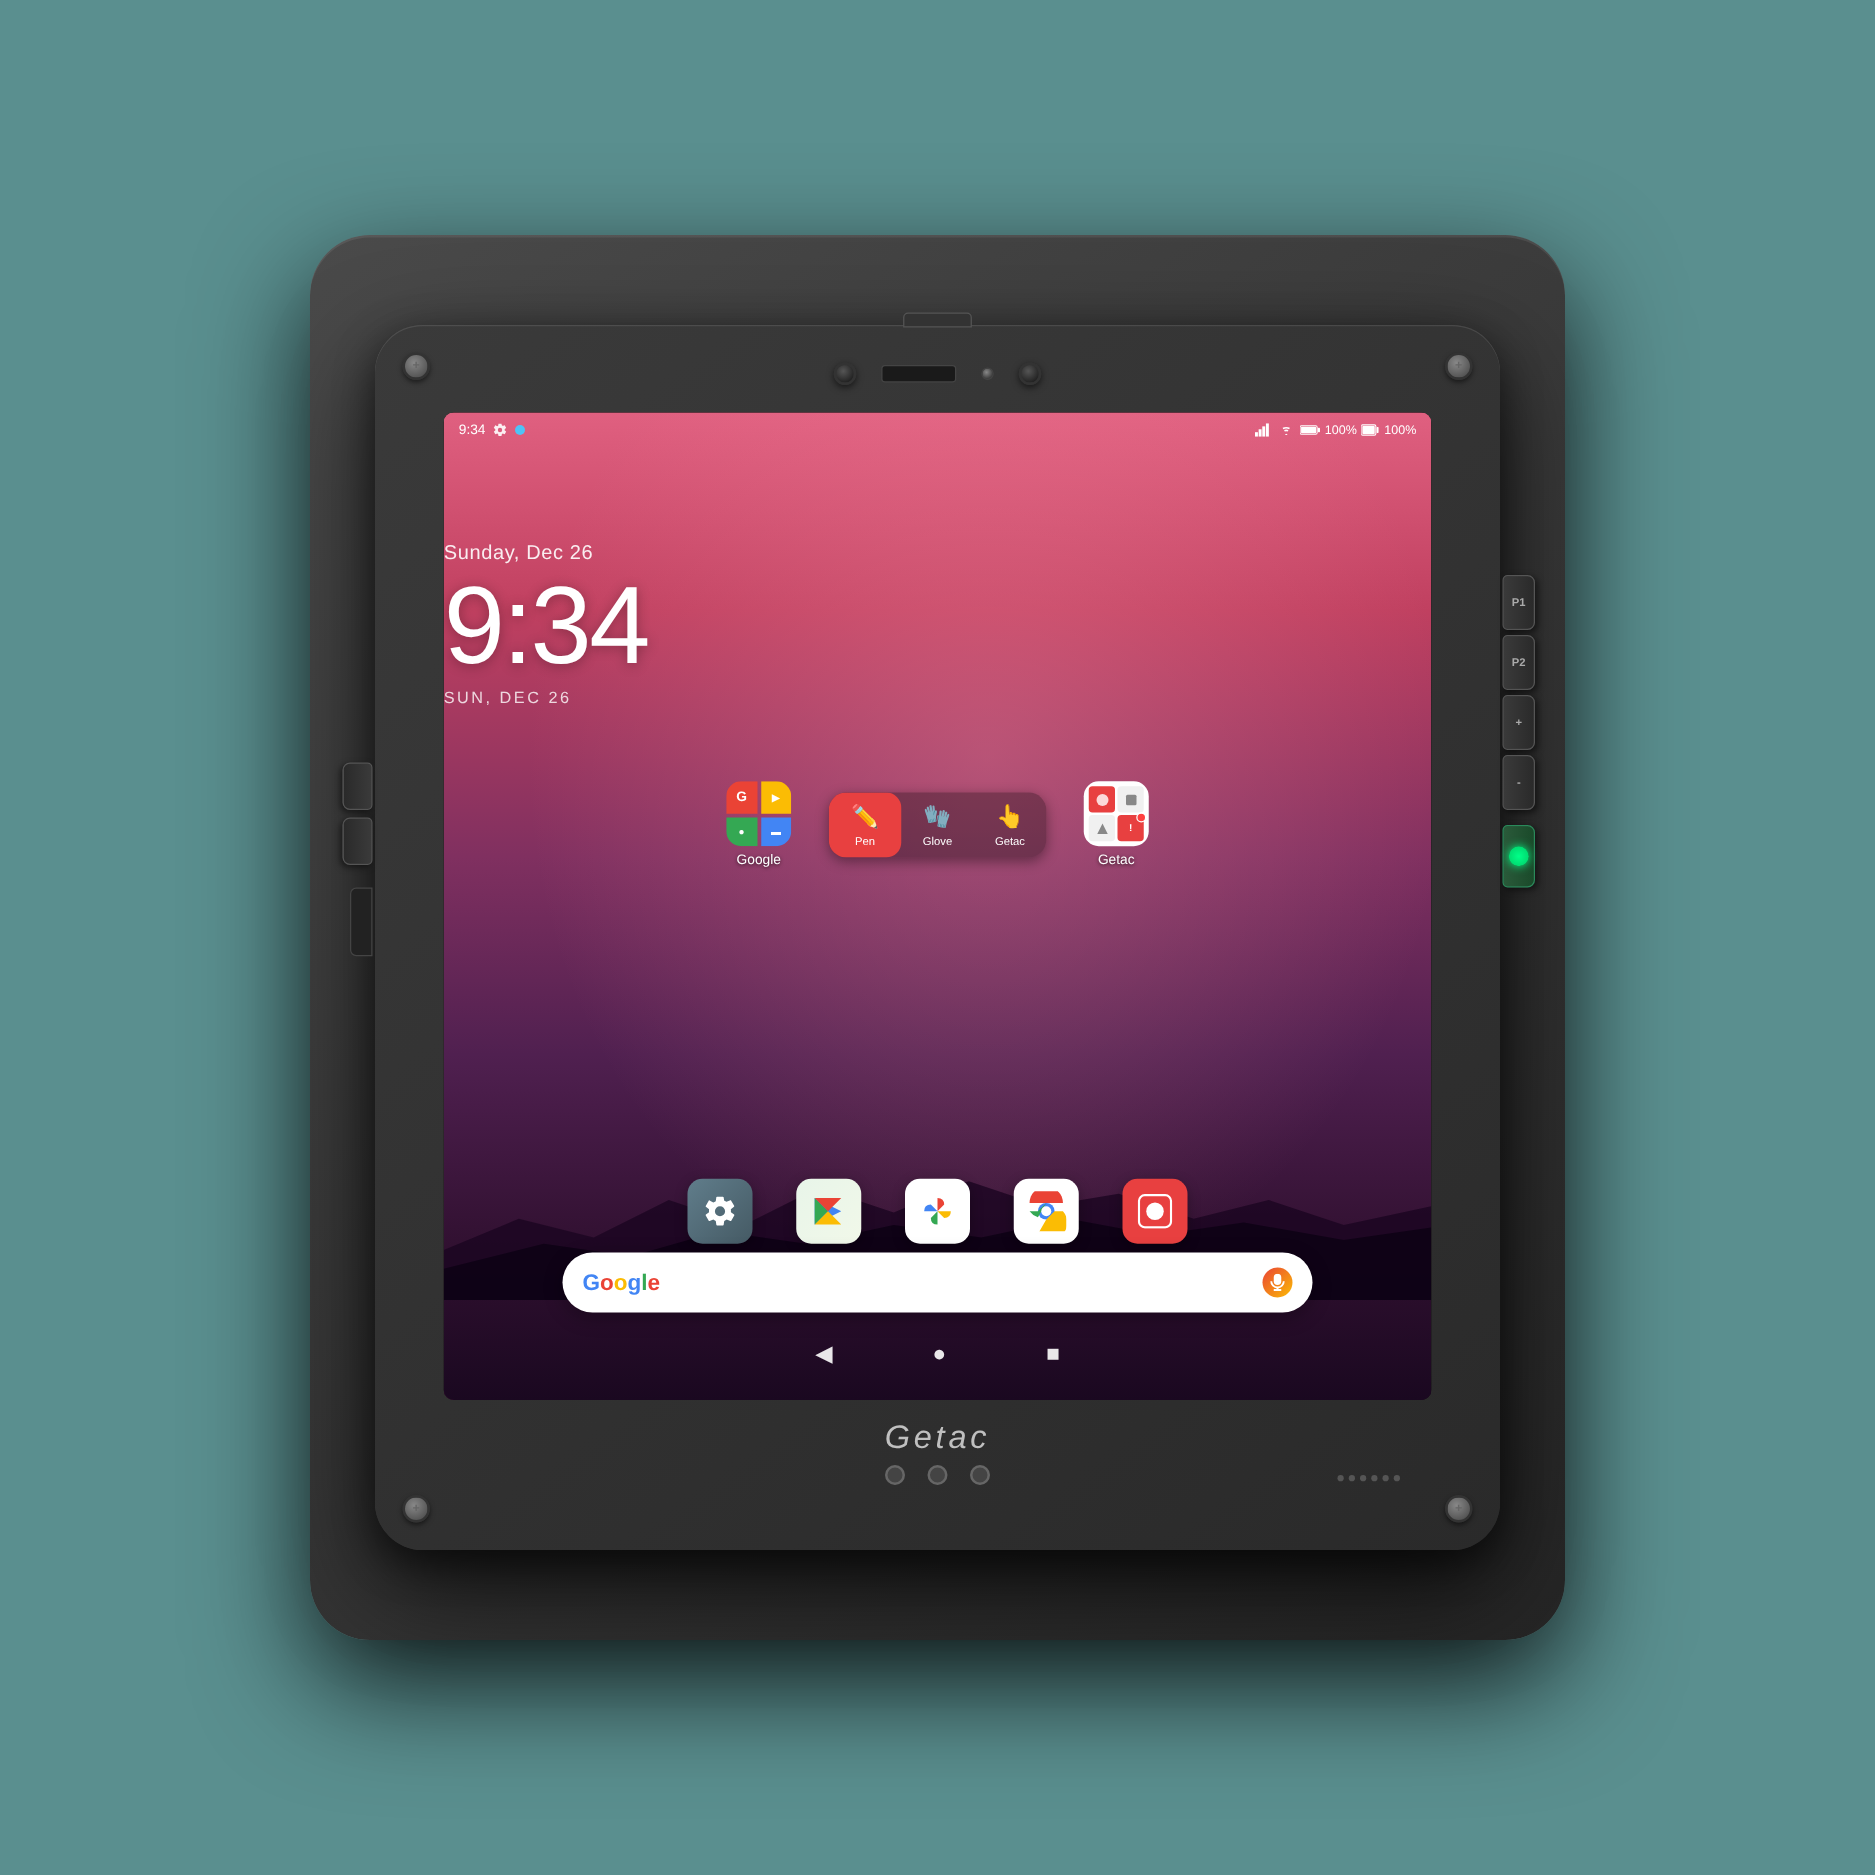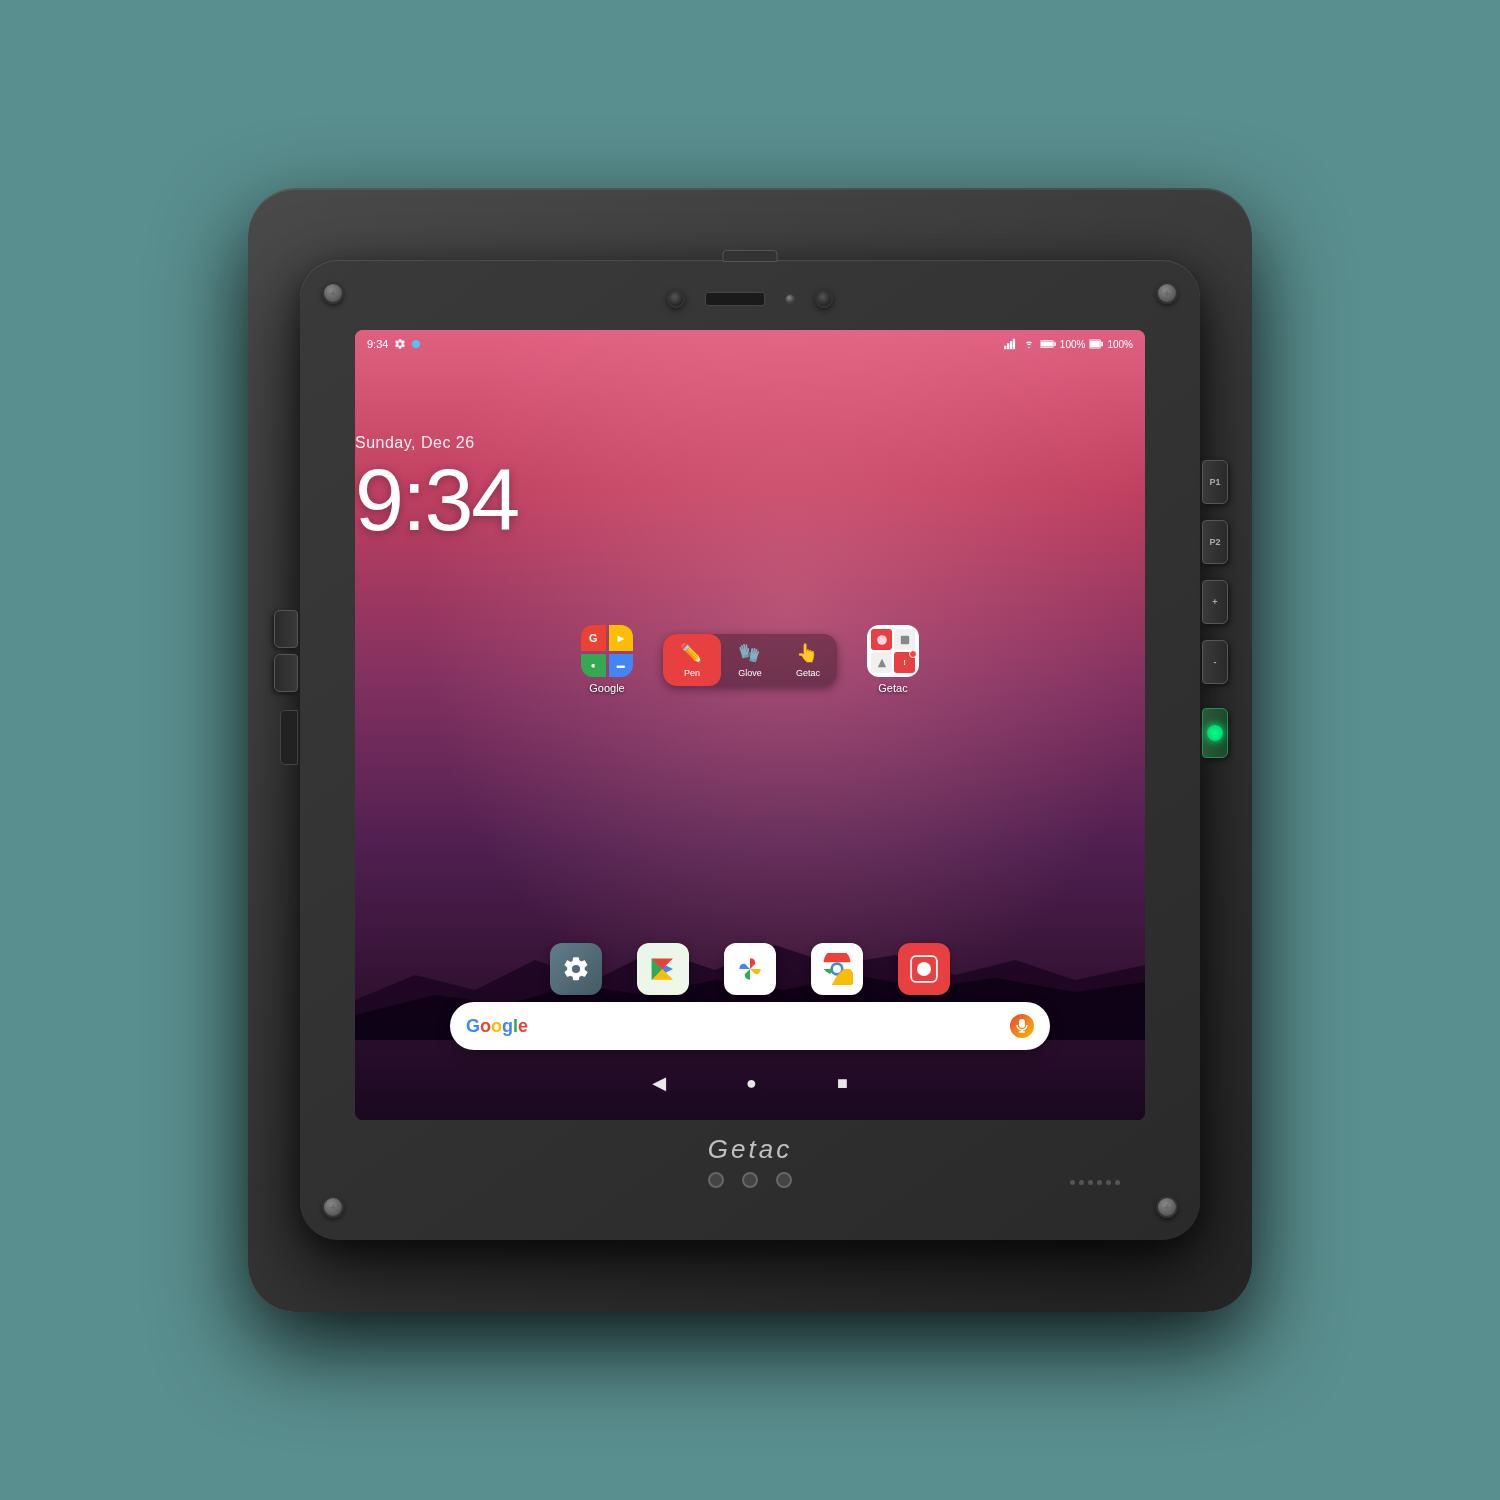--- a/index.html
+++ b/index.html
@@ -450,21 +450,21 @@
       border-radius: 50%;
     }
 
     
     .side-buttons-right {
       position: absolute;
       right: -28px;
       top: 200px;
       display: flex;
       flex-direction: column;
-      gap: 16px;
+      gap: 4px;
     }
     .side-btn {
       width: 26px;
       height: 44px;
       background: linear-gradient(90deg, #3a3a3a, #2a2a2a);
       border-radius: 4px 6px 6px 4px;
       border: 1px solid #555;
       display: flex;
       align-items: center;
       justify-content: center;
@@ -596,20 +596,21 @@
               <rect x="21" y="5" width="3" height="8" rx="1" fill="white"></rect>
               <rect x="1.5" y="3.5" width="17" height="11" rx="1" fill="white"></rect>
             </svg>
             <span style="font-size:10px;">100%</span>
           </div>
         </div>
 
         <div class="time-display">
           <div class="date-text">Sunday, Dec 26</div>
           <div class="time-text">9:34</div>
+          <div class="date-sub">SUN, DEC 26</div>
         </div>
 
         <div class="apps-row apps-top">
 
           <div class="app-icon">
             <div class="google-group">
               <div class="google-sub" style="background:#ea4335;color:white;font-size:11px;font-weight:bold;">G</div>
               <div class="google-sub" style="background:#fbbc04;color:white;font-size:8px;">▶</div>
               <div class="google-sub" style="background:#34a853;color:white;font-size:8px;">●</div>
               <div class="google-sub" style="background:#4285f4;color:white;font-size:8px;">▬</div>

